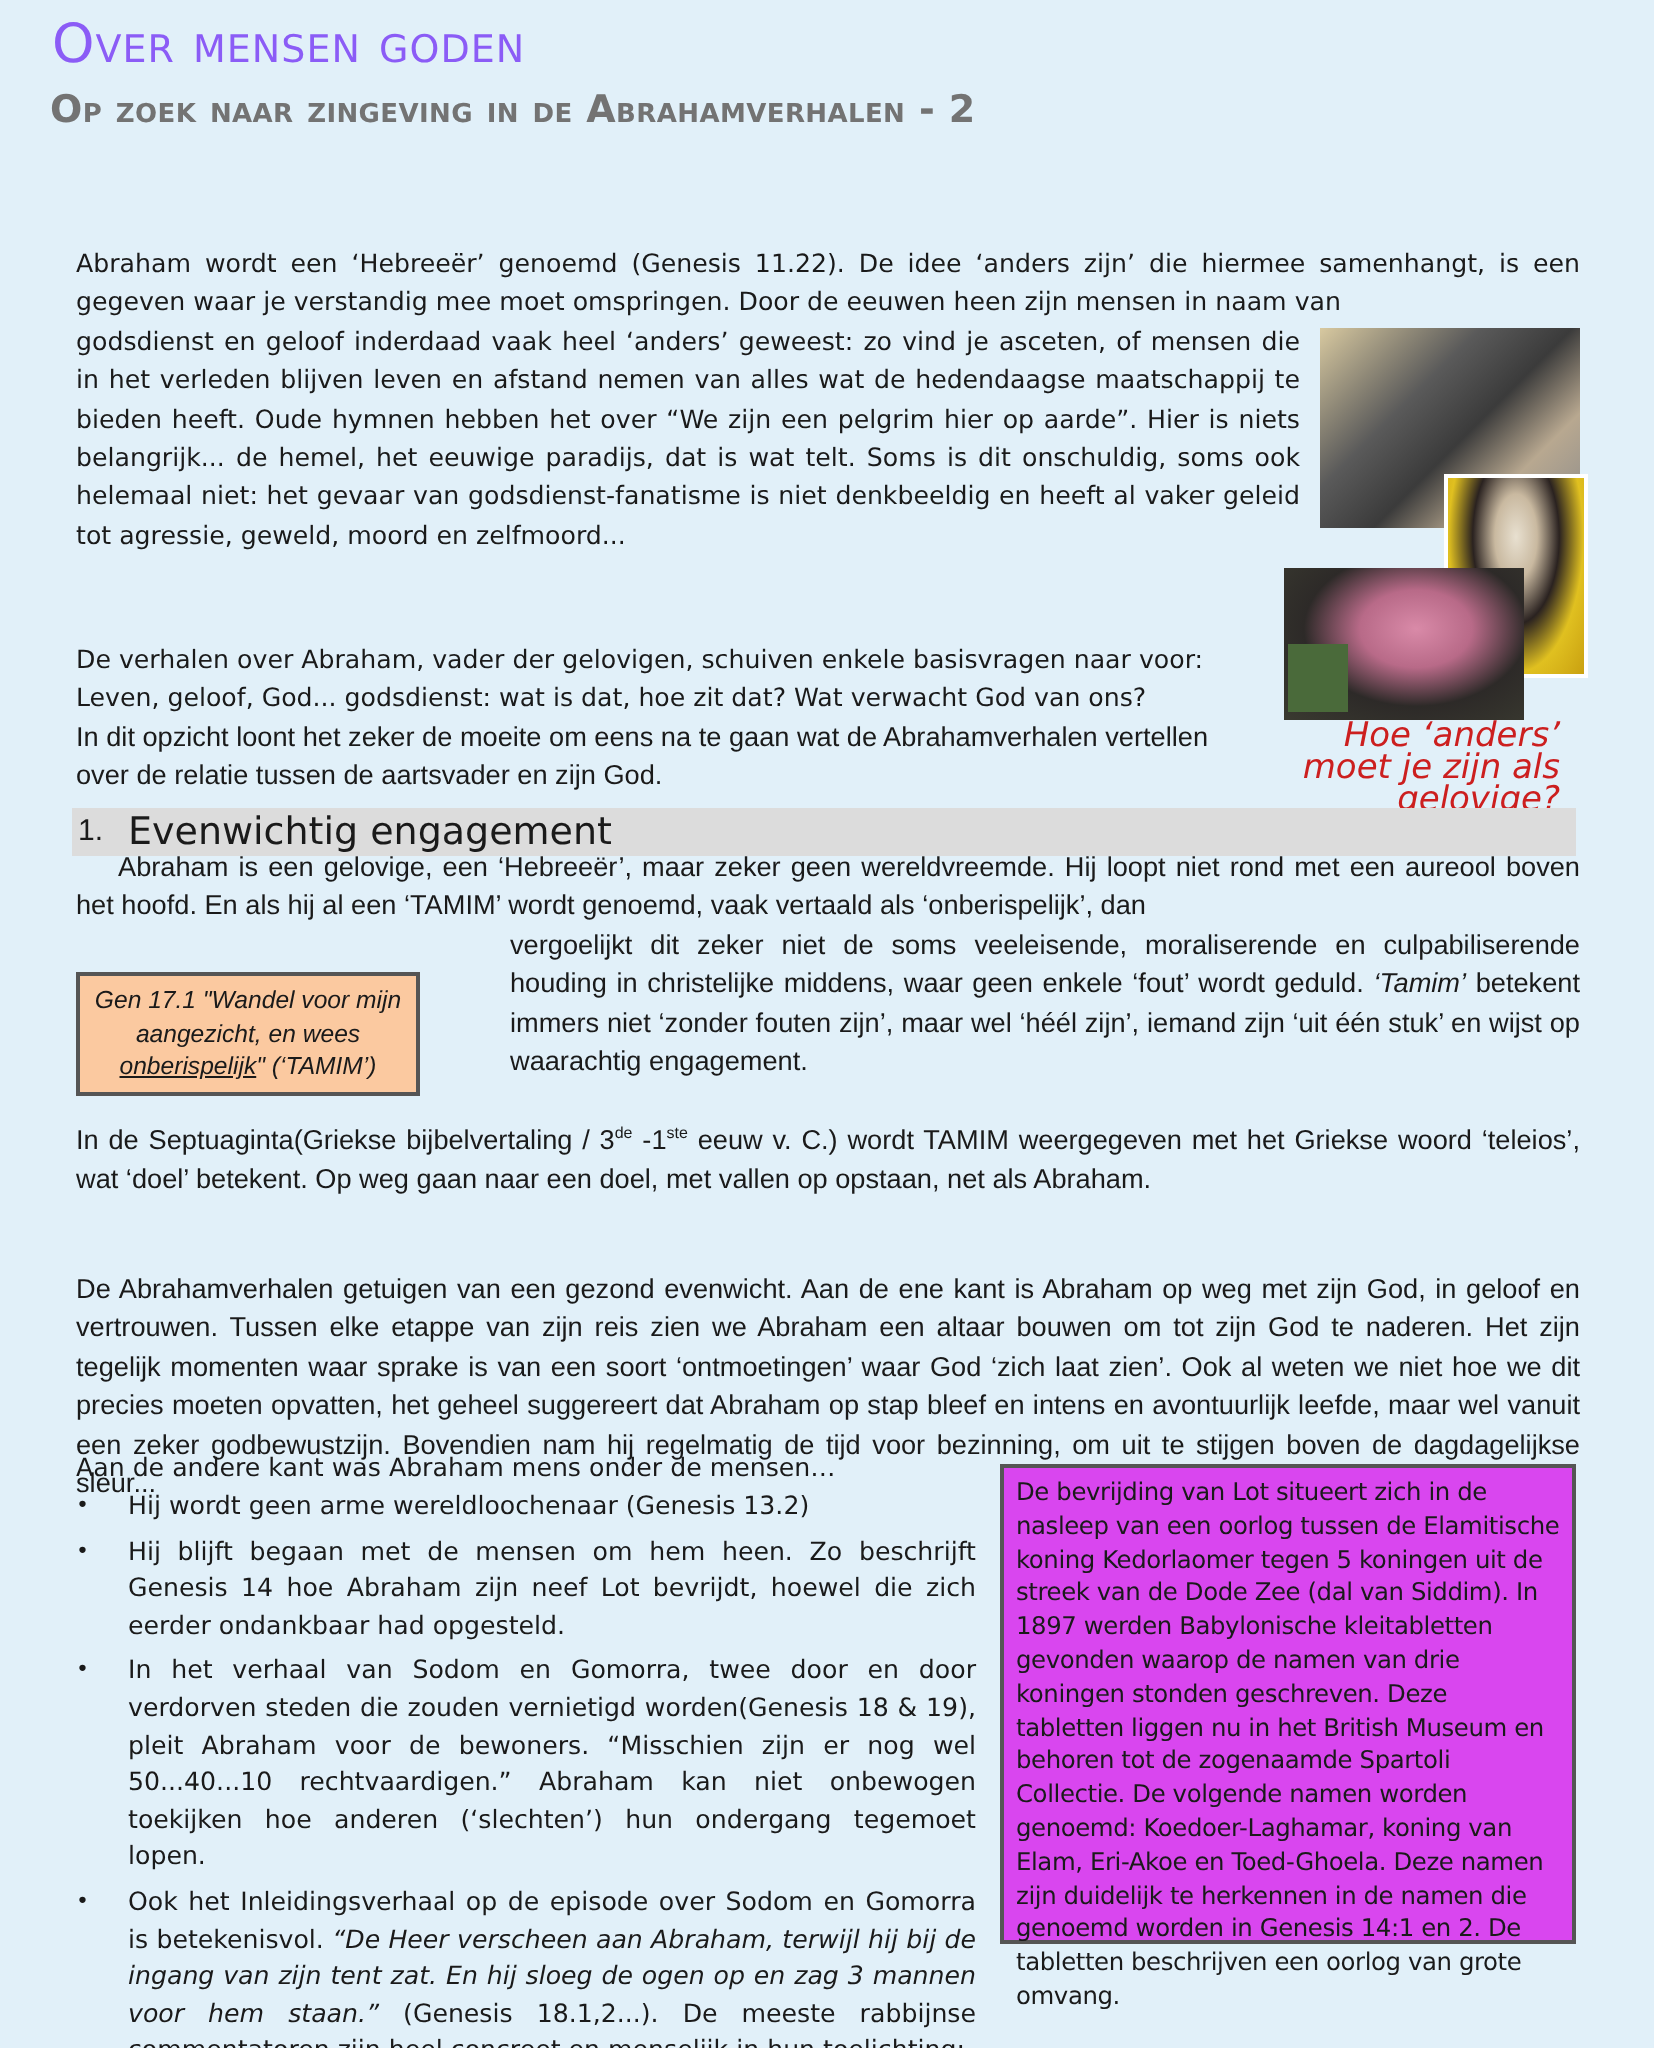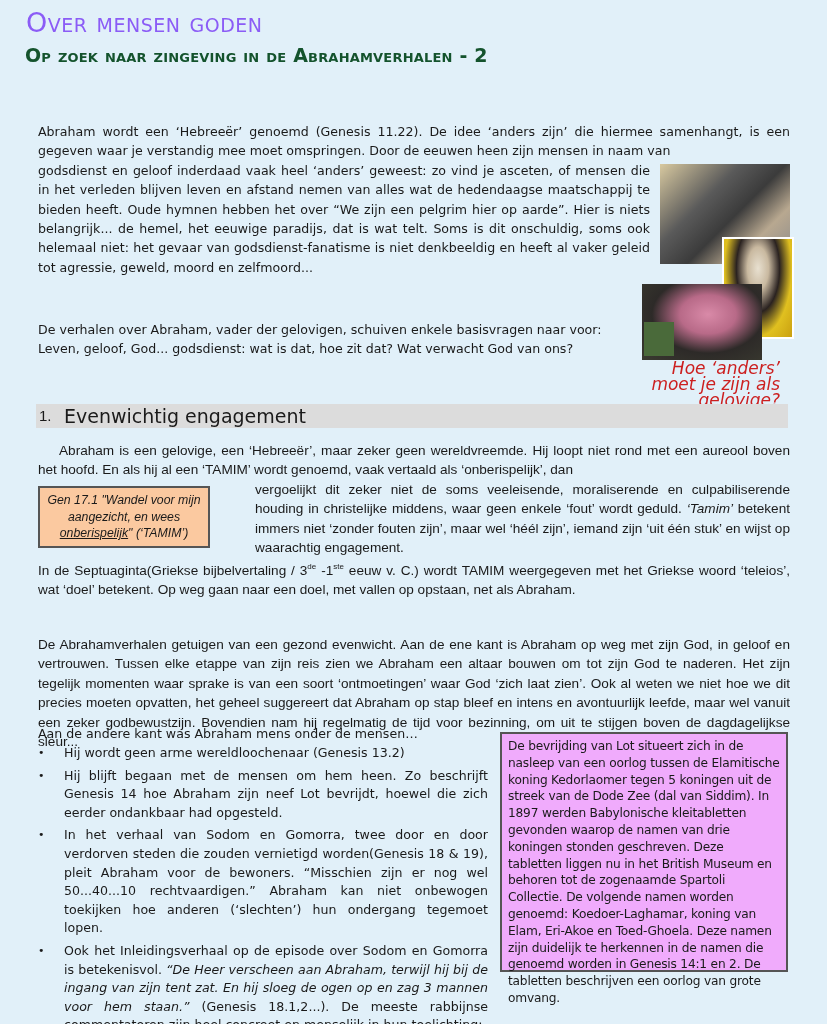--- a/index.html
+++ b/index.html
@@ -11,21 +11,21 @@
     position: relative;
   }
   .title {
     position: absolute; left: 25px; top: 6px;
     font-size: 27px; letter-spacing: 0.5px; font-variant: small-caps;
     font-family: "DejaVu Sans", sans-serif; font-weight: normal; color: #8b5cf6;
     margin: 1px;
   }
   .subtitle {
     position: absolute; left: 25px; top: 44px;
-    font-size: 19px; font-variant: small-caps; letter-spacing: 0.2px; color: #14532d;
+    font-size: 19px; font-variant: small-caps; letter-spacing: 0.2px; color: #737373;
     margin: 0;
   }
   .para { position: absolute; font-size: 12.6px; line-height: 19.4px; text-align: justify; margin: 0; }
   .narrow { font-family: "Liberation Sans", sans-serif; font-size: 13.6px; line-height: 19.4px; }
   .p1 { left: 38px; top: 122px; width: 752px; }
   .p1 .wrapline { display: block; }
   .p1 .short { width: 612px; display: block; }
   .p2 { left: 38px; top: 285px; width: 595px; text-align: left; margin-top: 35px; }
   .photo-collage { position: absolute; left: 660px; top: 162px; width: 132px; height: 198px; }
   .photo { position: absolute; }
@@ -39,58 +39,59 @@
   .caption {
     position: absolute; left: 640px; top: 360px; width: 140px;
     color: #cc1f1f; font-style: italic; font-size: 17px; line-height: 16px; text-align: right;
   }
   .section-bar {
     position: absolute; left: 36px; top: 404px; width: 752px; height: 24px;
     background: #dcdcdc;
   }
   .section-bar .num { position: absolute; left: 3px; top: 3px; font-size: 15px; font-family: "Liberation Sans", sans-serif; }
   .section-bar .txt { position: absolute; left: 28px; top: 1px; font-size: 19px; font-family: "DejaVu Sans", sans-serif; }
-  .p3 { left: 38px; top: 441px; width: 752px; }
+  .p3 { left: 38px; top: 424px; width: 752px; }
   .p3 .l1 { display:block; text-indent: 21px; }
   .p3 .rest { display: block; margin-left: 217px; }
   .quote-box {
     position: absolute; left: 38px; top: 486px; width: 172px; height: 62px;
     background: #fbc9a0; border: 2px solid #555;
     font-family: "Liberation Sans", sans-serif; font-style: italic;
     font-size: 12.3px; line-height: 16.5px; padding: 4px 6px; box-sizing: border-box; text-align: center;
   }
   .quote-box u { text-decoration: underline; }
   .p4 { left: 38px; top: 557px; width: 752px; }
   .p5 { left: 38px; top: 635px; width: 752px; }
   .p6 { left: 38px; top: 725px; width: 450px; font-size: 12.6px; line-height: 18.6px; }
   .bullets { position: absolute; left: 38px; top: 744px; width: 450px; margin: 0; padding: 0; list-style: none; font-size: 12.6px; line-height: 18.6px; }
   .bullets li { position: relative; padding-left: 26px; margin-bottom: 4px; text-align: justify; }
   .bullets li .dot { position: absolute; left: 0; top: 0; font-size: 11px; }
   .bullets li.last { margin-right: 0; }
   .side-box {
     position: absolute; left: 500px; top: 732px; width: 288px; height: 240px;
-    background: #f0abfc; border: 2px solid #555; box-sizing: border-box;
+    background: #d946ef; border: 2px solid #555; box-sizing: border-box;
     padding: 4px 6px; font-size: 12.2px; line-height: 16.8px; font-family: "DejaVu Sans", sans-serif; text-align: left;
     letter-spacing: -0.2px;
   }
   sup { font-size: 8px; }
 </style>
 </head>
 <body>
 
 <h1 class="title">Over mensen goden</h1>
 <h2 class="subtitle">Op zoek naar zingeving in de Abrahamverhalen - 2</h2>
 
 <div class="para p1">
   <span class="wrapline">Abraham wordt een ‘Hebreeër’ genoemd (Genesis 11.22). De idee ‘anders zijn’ die hiermee samenhangt, is een gegeven waar je verstandig mee moet omspringen. Door de eeuwen heen zijn mensen in naam van</span>
   <span class="short">godsdienst en geloof inderdaad vaak heel ‘anders’ geweest: zo vind je asceten, of mensen die in het verleden blijven leven en afstand nemen van alles wat de hedendaagse maatschappij te bieden heeft. Oude hymnen hebben het over “We zijn een pelgrim hier op aarde”. Hier is niets belangrijk... de hemel, het eeuwige paradijs, dat is wat telt. Soms is dit onschuldig, soms ook helemaal niet: het gevaar van godsdienst-fanatisme is niet denkbeeldig en heeft al vaker geleid tot agressie, geweld, moord en zelfmoord...</span>
 </div>
 
 <div class="para p2">
   <span style="display:block">De verhalen over Abraham, vader der gelovigen, schuiven enkele basisvragen naar voor: Leven, geloof, God... godsdienst: wat is dat, hoe zit dat? Wat verwacht God van ons?</span>
+  <span class="narrow" style="display:block">In dit opzicht loont het zeker de moeite om eens na te gaan wat de Abrahamverhalen vertellen over de relatie tussen de aartsvader en zijn God.</span>
 </div>
 
 <div class="photo-collage">
   <div class="photo ph1"></div>
   <div class="photo ph2"></div>
   <div class="photo ph3">
     <div class="book"></div>
   </div>
 </div>
 <div class="caption">Hoe ‘anders’ moet je zijn als gelovige?</div>

